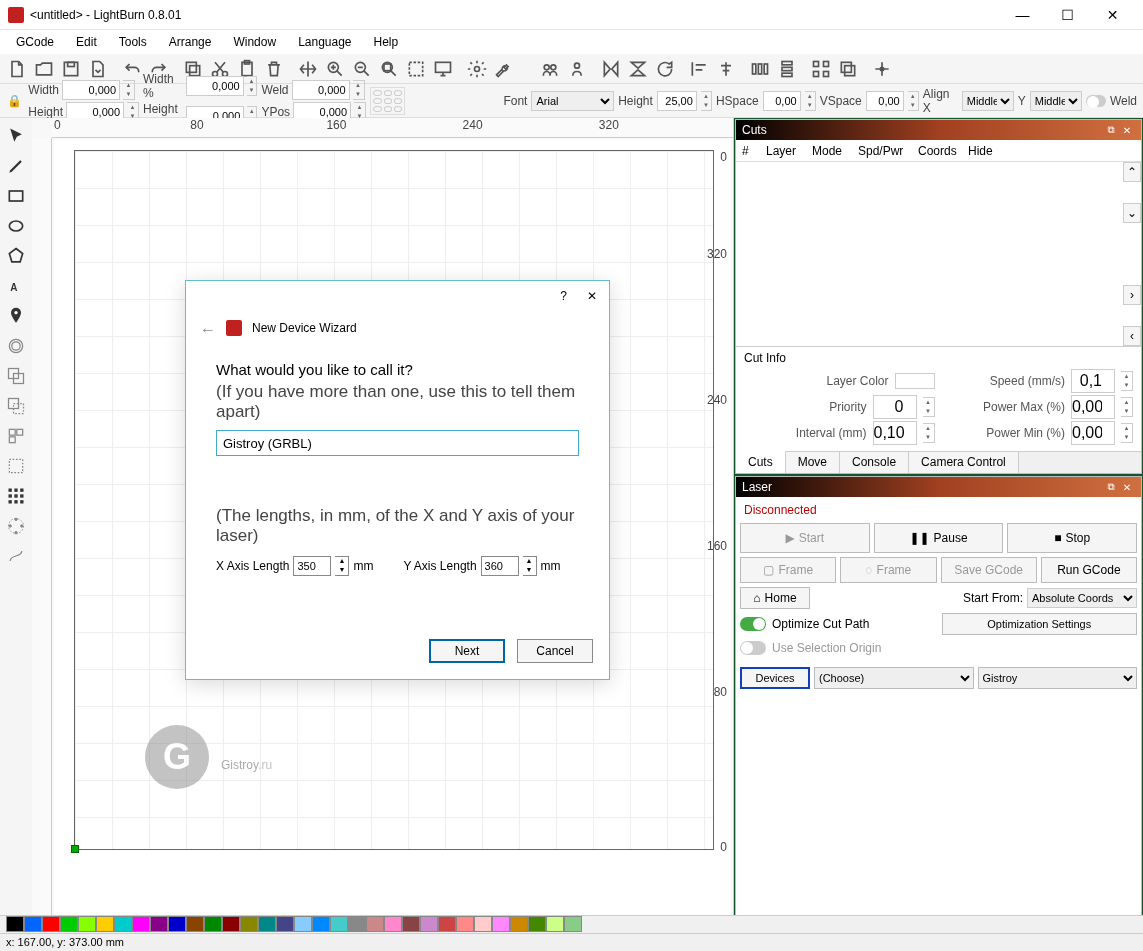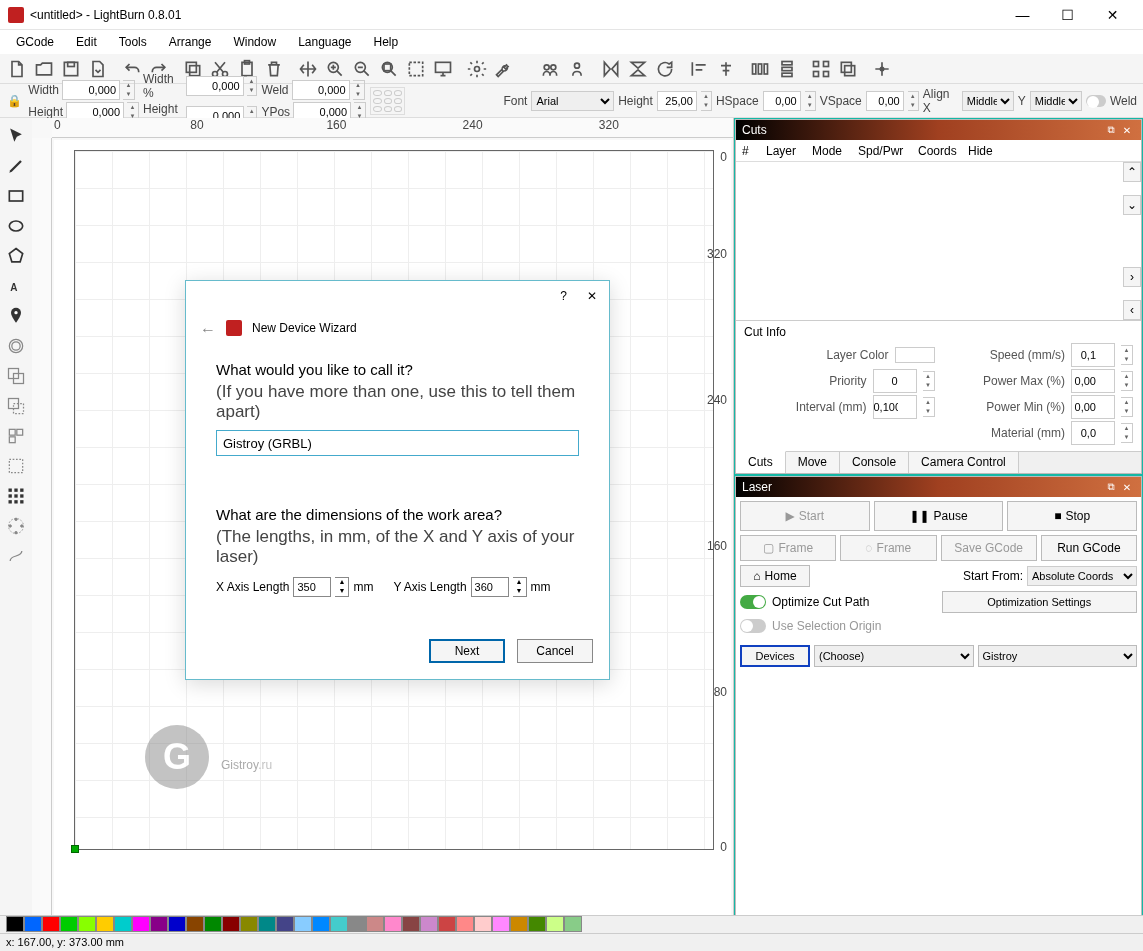--- a/index.html
+++ b/index.html
@@ -50,38 +50,38 @@
   background-image: linear-gradient(#eee 1px, transparent 1px), linear-gradient(90deg, #eee 1px, transparent 1px);
   background-size: 37px 37px; }
 .origin-marker { position: absolute; bottom: -4px; left: -4px; width: 8px; height: 8px; background: #0a0; border: 1px solid #060; }
 .watermark { position: absolute; bottom: 60px; left: 70px; display: flex; align-items: center; gap: 12px; opacity: 0.5; }
 .watermark .gear { width: 64px; height: 64px; background: #888; border-radius: 50%; position: relative; }
 .watermark .gear::before { content: "G"; position: absolute; inset: 0; display: flex; align-items: center; justify-content: center; font-size: 36px; color: #fff; font-weight: bold; }
 .watermark .text { font-size: 36px; color: #555; font-weight: 500; }
 .watermark .text .ru { color: #888; }
 
 
-.rightpanels { width: 410px; background: #14b8a6; display: flex; flex-direction: column; border-left: 1px solid #ccc; }
+.rightpanels { width: 410px; background: #14532d; display: flex; flex-direction: column; border-left: 1px solid #ccc; }
 .panel { border: 1px solid #bbb; margin: 1px; background: #fff; display: flex; flex-direction: column; }
 .panel-header { height: 20px; background: linear-gradient(90deg, #000, #a04020, #d07040); color: #fff; font-size: 11px; display: flex; align-items: center; padding: 0 6px; }
 .panel-header .phtitle { flex: 1; }
 .panel-header .phbtn { width: 16px; text-align: center; font-size: 10px; }
 
 .cuts-panel { height: 355px; }
 .cuts-table { flex: 1; position: relative; }
 .cuts-head { display: flex; background: #fff; border-bottom: 1px solid #ddd; height: 22px; align-items: center; font-size: 11px; }
 .cuts-head div { padding: 0 6px; }
 .cuts-scroll { position: absolute; right: 0; top: 22px; bottom: 0; width: 18px; display: flex; flex-direction: column; justify-content: space-between; }
 .cuts-scroll button { height: 20px; border: 1px solid #ccc; background: #f5f5f5; }
 .cut-info { padding: 4px 8px; font-size: 11px; border-top: 1px solid #ccc; }
 .cut-info .ci-title { margin-bottom: 4px; }
 .cut-info .ci-row { display: flex; gap: 8px; margin-bottom: 2px; }
 .cut-info .ci-row label { width: 90px; text-align: right; color: #555; }
 .cut-info .ci-row .swatch { width: 40px; height: 16px; border: 1px solid #ccc; }
-.cut-info input { width: 44px; height: 24px; border: 1px solid #ccc; text-align: right; font-size: 11px; padding-right: 18px; }
+.cut-info input { width: 44px; height: 24px; border: 1px solid #ccc; text-align: right; font-size: 16px; padding-right: 12px; }
 .panel-tabs { display: flex; height: 22px; background: #f0f0f0; border-top: 1px solid #ccc; font-size: 11px; }
 .panel-tabs .ptab { padding: 3px 12px; border-right: 1px solid #ccc; background: #f5f5f5; }
 .panel-tabs .ptab.active { background: #fff; border-top: 1px solid #fff; margin-top: -1px; }
 
 .laser-panel { flex: 1; }
 .laser-body { padding: 4px; display: flex; flex-direction: column; gap: 4px; font-size: 11px; }
 .status { color: #b00; padding: 2px 4px; }
 .btnrow { display: flex; gap: 4px; }
 .lbtn { flex: 1; height: 30px; border: 1px solid #bbb; background: #f5f5f5; display: flex; align-items: center; justify-content: center; gap: 4px; font-size: 12px; }
 .lbtn.small { height: 26px; font-size: 11px; }
@@ -118,21 +118,21 @@
 .modal-top { height: 30px; display: flex; justify-content: flex-end; align-items: center; padding: 0 12px; gap: 20px; font-size: 14px; }
 .modal-head { display: flex; align-items: center; gap: 10px; padding: 8px 14px; }
 .modal-head .back { color: #888; font-size: 16px; }
 .modal-head .micon { width: 16px; height: 16px; background: #c02020; border-radius: 2px; }
 .modal-head .mtitle { font-size: 12px; }
 .modal-body { padding: 16px 30px; }
 .modal-body h3 { font-size: 15px; font-weight: normal; margin-bottom: 4px; }
 .modal-body .sub { font-size: 17px; color: #444; margin-bottom: 8px; }
 .modal-body input.name { width: 100%; height: 26px; border: 1px solid #4ac; padding: 0 6px; font-size: 13px; }
 .modal-body .dims { margin-top: 50px; }
-.axis-row { display: flex; gap: 20px; margin-top: 10px; font-size: 11px; align-items: center; }
+.axis-row { display: flex; gap: 30px; margin-top: 10px; font-size: 11px; align-items: center; }
 .axis-row .axg { display: flex; align-items: center; gap: 4px; }
 .axis-row input { width: 38px; height: 20px; border: 1px solid #888; text-align: left; padding: 0 3px; font-size: 11px; }
 .axis-spin { width: 14px; height: 20px; border: 1px solid #888; border-left: none; display: flex; flex-direction: column; }
 .axis-spin div { flex:1; font-size: 7px; text-align: center; line-height: 8px; }
 .modal-foot { position: absolute; bottom: 16px; right: 16px; display: flex; gap: 12px; }
 .modal-foot button { width: 76px; height: 24px; border: 1px solid #888; background: #f5f5f5; font-size: 12px; }
 .modal-foot button.primary { border: 2px solid #06a; }
 </style>
 </head>
 <body>
@@ -653,47 +653,37 @@
           </div>
           <div style="flex:1;display:flex;gap:6px;justify-content:flex-end;align-items:center">
             <label>Power Min (%)</label>
               <input value="0,00" style="">
               <div class="spinner">
                 <div>▲</div>
                 <div>▼</div>
               </div>
           </div>
         </div>
-        <div class="ci-row">
-          <div style="flex:1"></div>
-          <div style="flex:1;display:flex;gap:6px;justify-content:flex-end;align-items:center">
-            <label>Material (mm)</label>
-              <input value="0,0" style="">
-              <div class="spinner">
-                <div>▲</div>
-                <div>▼</div>
-              </div>
-          </div>
-        </div>
       </div>
       <div class="panel-tabs">
         <div class="ptab active">Cuts</div>
         <div class="ptab">Move</div>
         <div class="ptab">Console</div>
         <div class="ptab">Camera Control</div>
       </div>
     </div>
 
     <div class="panel laser-panel">
       <div class="panel-header">
         <div class="phtitle">Laser</div>
         <div class="phbtn">⧉</div>
         <div class="phbtn">✕</div>
       </div>
       <div class="laser-body">
+        <div class="status">Disconnected</div>
         <div class="btnrow">
           <div class="lbtn disabled">
               <span>▶</span>
               <span>Start</span>
             </div>
           <div class="lbtn">
               <span>❚❚</span>
               <span>Pause</span>
             </div>
           <div class="lbtn">
@@ -798,21 +788,20 @@
   <div class="modal-head">
     <span class="back">←</span>
     <div class="micon"></div>
     <span class="mtitle">New Device Wizard</span>
   </div>
   <div class="modal-body">
     <h3>What would you like to call it?</h3>
     <div class="sub">(If you have more than one, use this to tell them apart)</div>
     <input class="name" value="Gistroy (GRBL)" style="">
     <div class="dims">
-      <h3>What are the dimensions of the work area?</h3>
       <div class="sub">(The lengths, in mm, of the X and Y axis of your laser)</div>
       <div class="axis-row">
         <div class="axg">
           <label>X Axis Length</label>
           <input value="350" style="">
           <div class="axis-spin">
               <div>▲</div>
               <div>▼</div>
             </div>
           <span>mm</span>

